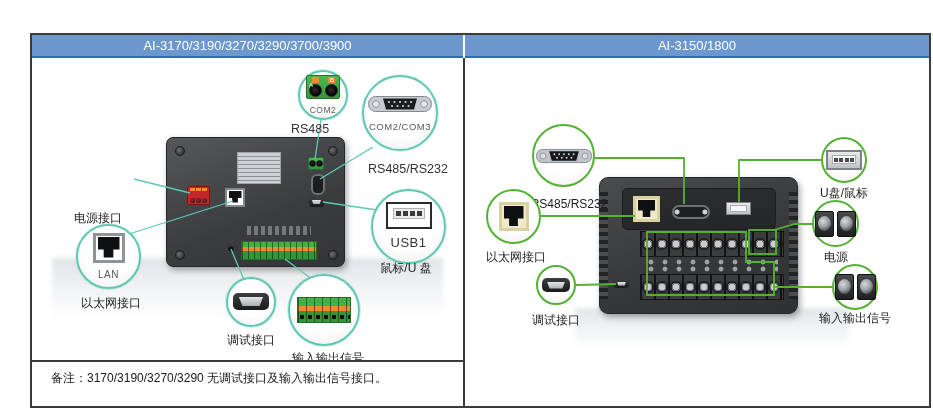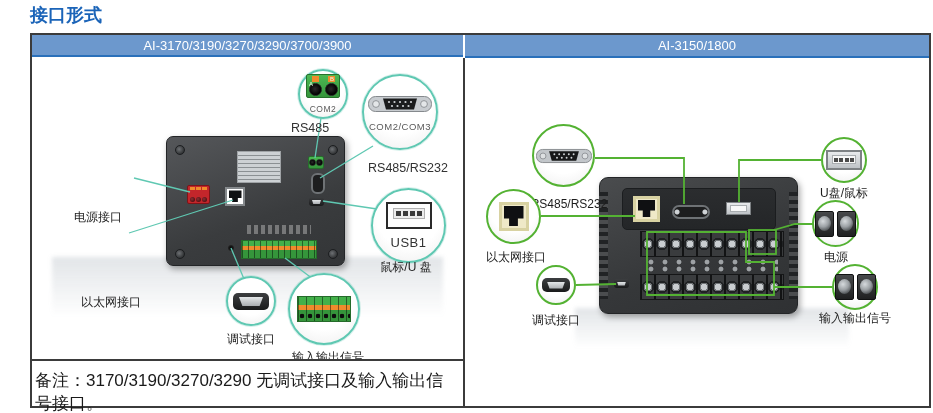--- a/index.html
+++ b/index.html
@@ -7,21 +7,21 @@
         font-family:"Liberation Sans","DejaVu Sans",sans-serif;}
   .title{position:absolute;left:30px;top:3px;font-size:18px;font-weight:bold;color:#1b64b8;margin:0;}
   .panels{position:absolute;left:30px;top:33px;width:901px;height:375px;display:flex;}
   .panel{box-sizing:border-box;display:flex;flex-direction:column;background:#fff;}
   .panel.left{width:433px;border:2px solid #3b3b3b;border-right:none;}
   .panel.right{width:468px;border:2px solid #3b3b3b;}
   .phead{height:21px;background:#6c98cd;border-bottom:2px solid #2a70ba;display:flex;align-items:center;
          justify-content:center;font-size:13px;color:#fff;position:relative;}
   .panel.right .phead::before{content:'';position:absolute;left:-2px;top:0;bottom:-2px;width:2px;background:#fff;z-index:3;}
   .pbody{position:relative;height:309px;background:#fff;overflow:hidden;}
-  .pnote{height:37px;border-top:2px solid #3b3b3b;font-size:17px;color:#1a1a1a;padding:8px 4px 0 3px;box-sizing:content-box;}
+  .pnote{height:37px;border-top:2px solid #3b3b3b;font-size:12px;color:#1a1a1a;padding:8px 4px 0 19px;box-sizing:content-box;}
   svg.lines{position:absolute;left:0;top:0;pointer-events:none;}
   
   .co{position:absolute;border-radius:50%;background:radial-gradient(circle at 50% 35%,#ffffff 55%,#ededed);
       display:flex;flex-direction:column;align-items:center;justify-content:center;gap:6px;z-index:2;box-sizing:border-box;}
   .co.teal{border:2px solid #5fc8b2;box-shadow:0 0 0 1px rgba(95,200,178,.25);}
   .co.green{border:2.5px solid #54b233;}
   .plabel{font-size:10px;color:#5a5a5a;letter-spacing:.5px;}
   .plabel.big{font-size:13px;color:#333;}
   .clabel{position:absolute;transform:translateX(-50%);font-size:12px;color:#1c1c1c;white-space:nowrap;z-index:2;}
   
@@ -90,21 +90,20 @@
        background-size:14px 100%;}
   .tpair{display:flex;gap:3px;}
   .tc{width:17px;height:24px;background:linear-gradient(#47494b,#1f2021);border:1px solid #101112;border-radius:2px;position:relative;}
   .tc::after{content:'';position:absolute;left:2px;right:2px;top:4px;bottom:5px;border-radius:50%;
        background:radial-gradient(circle at 38% 35%,#d6dadd,#9ba0a4 45%,#4e5255 78%,#33373a);}
 </style>
 </head>
 <body>
 
 <div class="page">
-  <h1 class="title">接口形式</h1>
 
   <div class="panels">
 
     <section class="panel left">
       <div class="phead">AI-3170/3190/3270/3290/3700/3900</div>
       <div class="pbody">
 
         <div class="refl" style="left:20px;right:20px;top:200px;height:60px;"></div>
 
         <div class="dev" style="left:134px;top:79px;width:177px;height:128px;">
@@ -202,20 +201,26 @@
                 <i></i>
                 <i></i>
                 <i></i>
                 <i></i>
               </div>
           </div>
           <span class="plabel big">USB1</span>
         </div>
         <span class="clabel" style="left:374px;top:202px;">鼠标/U 盘</span>
 
+        <div class="co teal" style="left:44px;top:166px;width:65px;height:65px;">
+          <div class="rj45" style="width:32px;height:30px;border:3px solid #8f9498;">
+              <i style="width:22px;height:21px;margin-top:1px;"></i>
+            </div>
+          <span class="plabel">LAN</span>
+        </div>
         <span class="clabel" style="left:79px;top:237px;">以太网接口</span>
 
         <div class="co teal" style="left:194px;top:219px;width:50px;height:50px;">
           <div class="musb" style="width:36px;height:17px;">
               <i style="width:24px;height:9px;"></i>
             </div>
         </div>
         <span class="clabel" style="left:219px;top:274px;">调试接口</span>
 
         <div class="co teal" style="left:256px;top:216px;width:72px;height:72px;">

